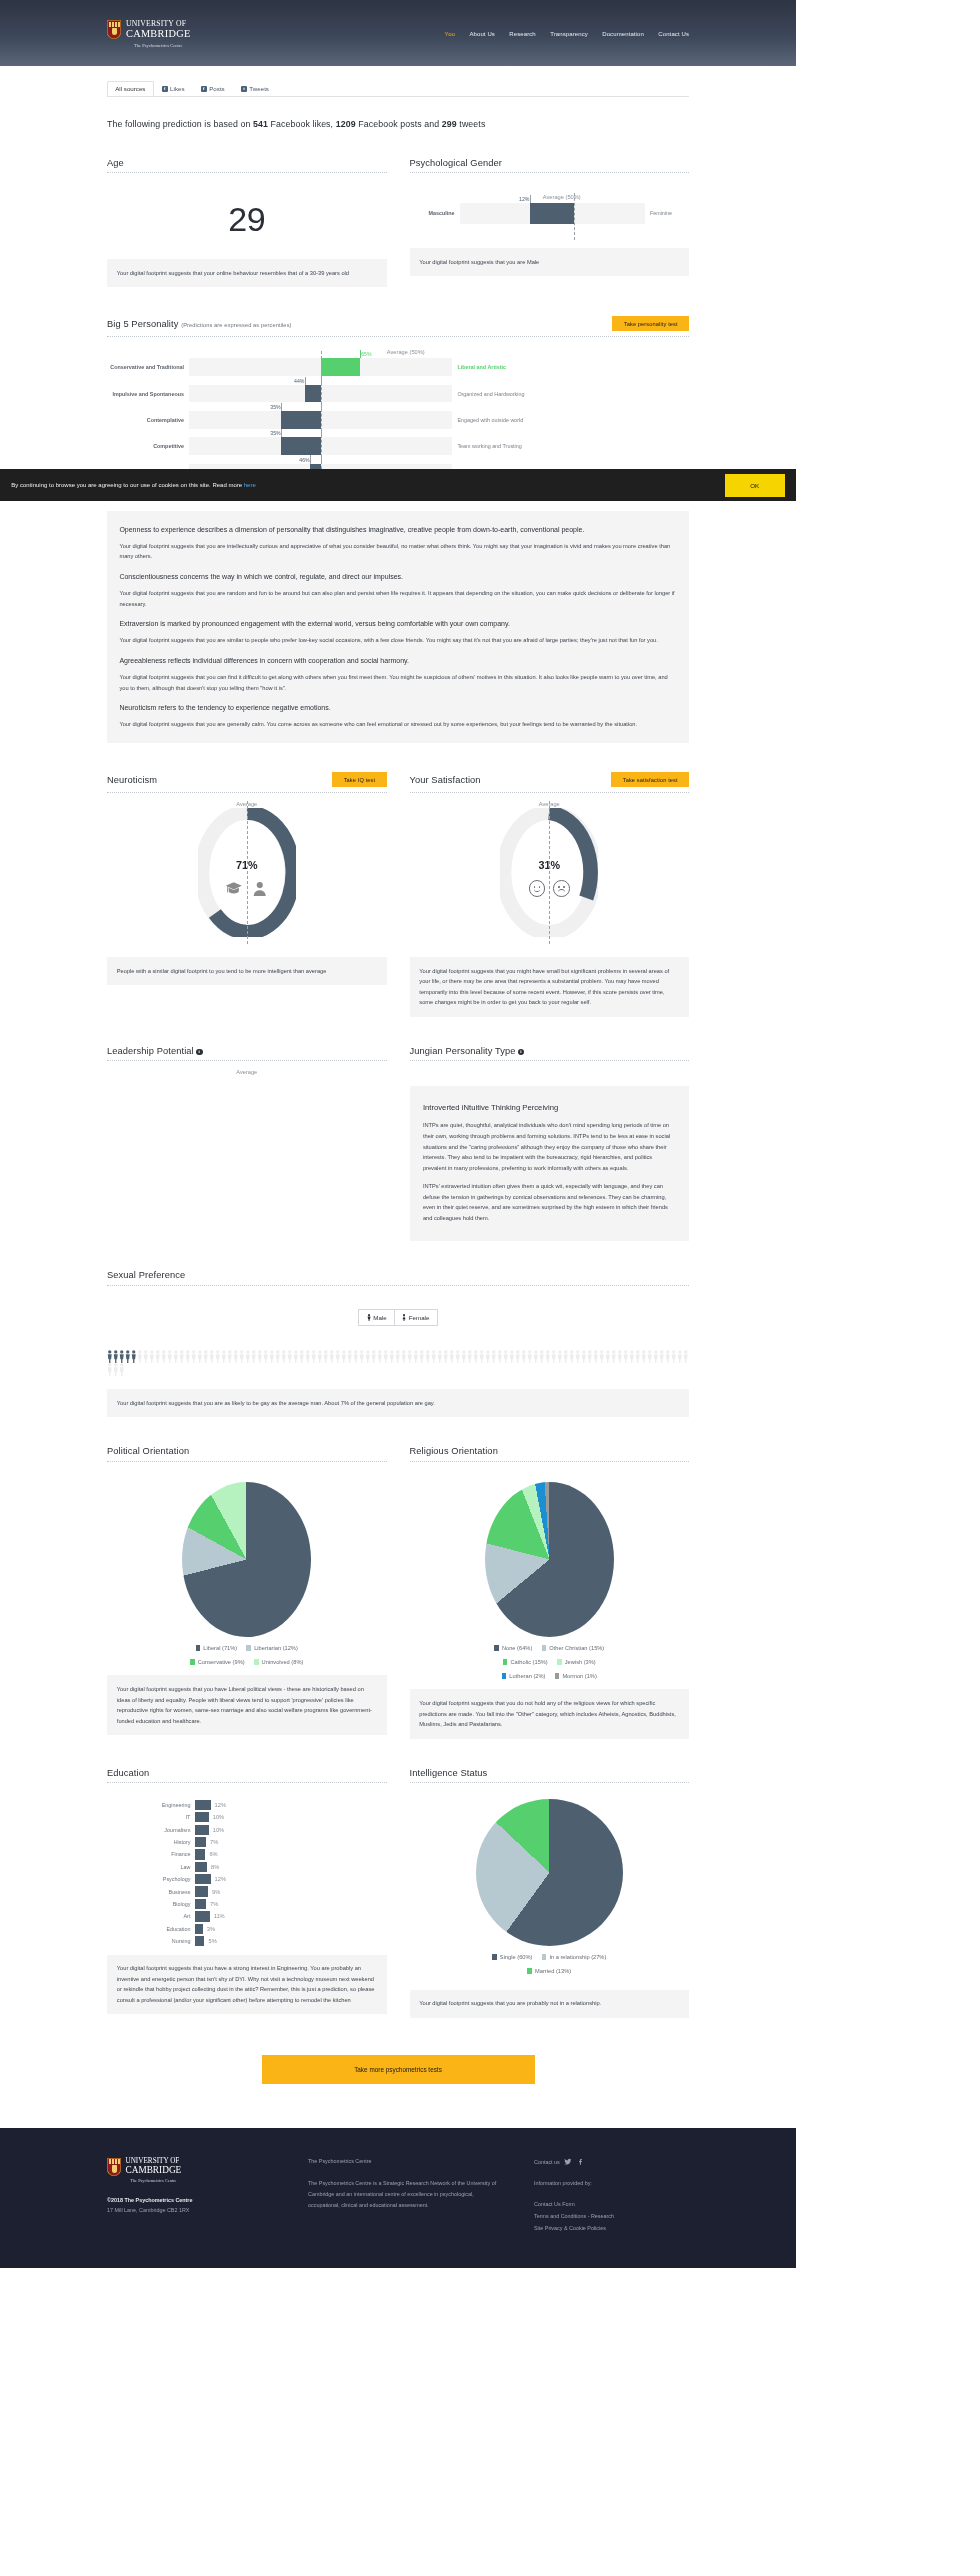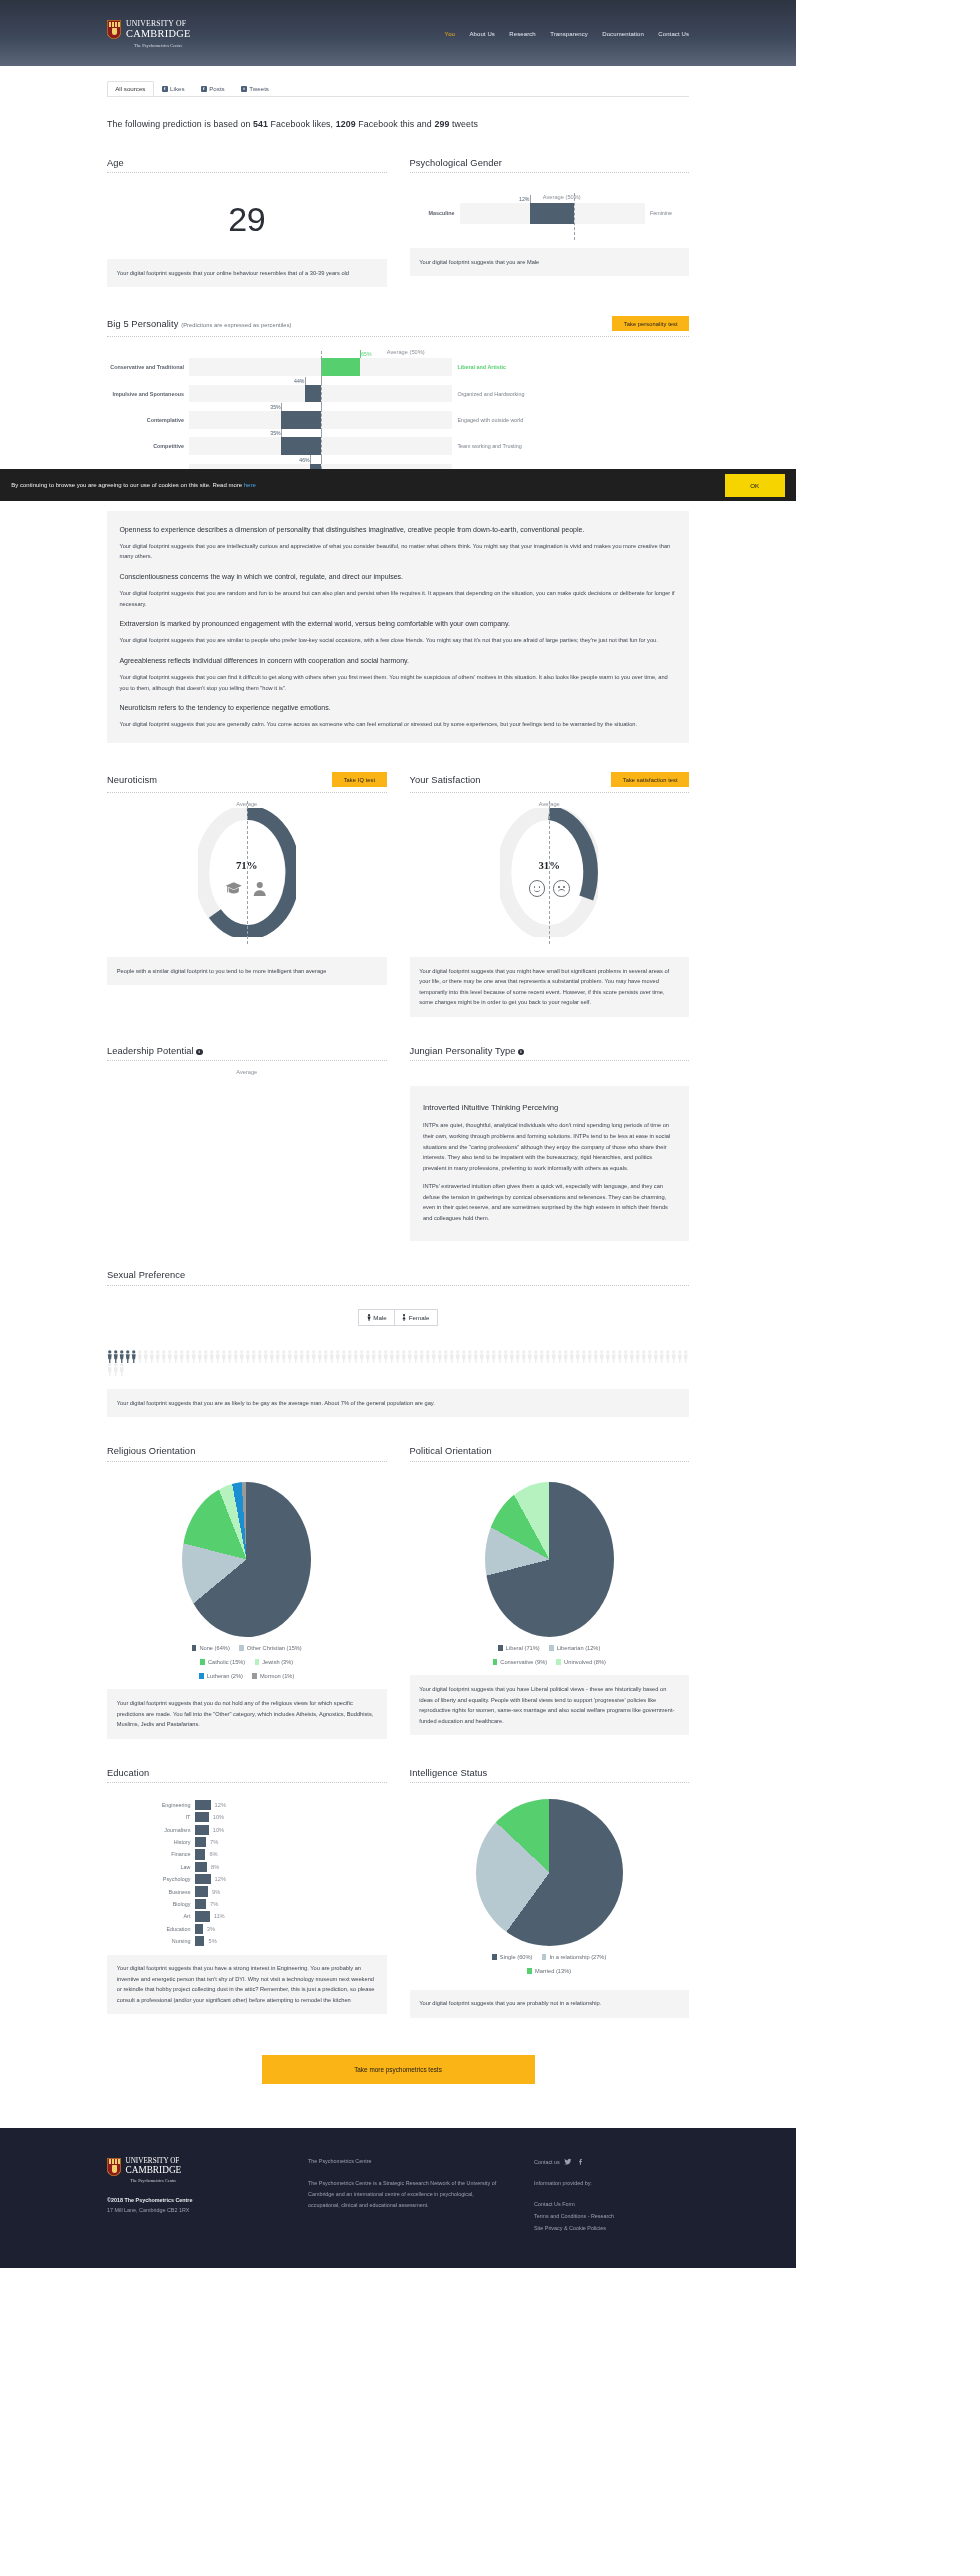--- a/index.html
+++ b/index.html
@@ -117,21 +117,21 @@
     position: absolute; top: -7.2px; bottom: -7.2px; width: 0;
     border-left: 0.5px dashed #9aa0a8;
   }
 
   
   .gender-chart { position: relative; padding-top: 12.4px; margin: 8.2px 0 12.4px; }
 
   
   .donut-wrap { position: relative; text-align: center; padding: 8.2px 0 5.2px; }
   .donut-avg { font-size: 5.7px; color: #8b9099; margin-bottom: 1px; }
-  .donut-box { position: relative; width: 98px; height: 129px; margin: 0 auto; font-family: Liberation Serif, serif; }
+  .donut-box { position: relative; width: 98px; height: 129px; margin: 0 auto; }
   .donut-dash {
     position: absolute; left: 50%; top: -7.2px; bottom: -7.2px; width: 0;
     border-left: 0.5px dashed #9aa0a8; z-index: 4;
   }
   .donut-pct {
     position: absolute; left: 0; right: 0; top: 44%; transform: translateY(-50%);
     font-size: 10.8px; font-weight: bold; color: #20242b; z-index: 3;
   }
   .donut-icons {
     position: absolute; left: 0; right: 0; top: 56%; display: flex;
@@ -257,21 +257,21 @@
         <span class="fb-i">f</span>
         <span>Posts</span>
       </div>
       <div class="tab">
         <span class="tw-i">t</span>
         <span>Tweets</span>
       </div>
     </div>
 
     <p class="lead">
-      <span>The following prediction is based on </span><b>541</b><span> Facebook likes, </span><b>1209</b><span> Facebook this and </span><b>299</b><span> tweets</span>
+      <span>The following prediction is based on </span><b>541</b><span> Facebook likes, </span><b>1209</b><span> Facebook posts and </span><b>299</b><span> tweets</span>
     </p>
 
     <div class="row2">
       <section class="col">
         <div class="sec-head">
           <h2 class="sec-title">Age</h2>
         </div>
         <div class="big-number">29</div>
         <div class="note">Your digital footprint suggests that your online behaviour resembles that of a 30-39 years old</div>
       </section>
@@ -885,20 +885,47 @@
             <circle cx="5" cy="3.4" r="3" fill="#ededed"></circle>
             <path d="M1.4 7.6h7.2l-1.1 9h-1.3v7.2h-2.4v-7.2h-1.3z" fill="#ededed"></path>
           </svg>
         </div>
       <div class="note">Your digital footprint suggests that you are as likely to be gay as the average man. About 7% of the general population are gay.</div>
     </section>
 
     <div class="row2">
       <section class="col">
         <div class="sec-head">
+          <h2 class="sec-title">Political Orientation</h2>
+        </div>
+        <div class="pie-box" style="background: conic-gradient(#4e606f 0deg 255.6deg, #b7c9d0 255.6deg 298.8deg, #56cf6e 298.8deg 331.2deg, #b6f2bf 331.2deg 360deg);"></div>
+        <div class="legend">
+          <div class="legend-item">
+              <span class="swatch" style="background:#4e606f"></span>
+              <span>Liberal (71%)</span>
+            </div>
+          <div class="legend-item">
+              <span class="swatch" style="background:#b7c9d0"></span>
+              <span>Libertarian (12%)</span>
+            </div>
+          <div style="flex-basis:100%"></div>
+          <div class="legend-item">
+              <span class="swatch" style="background:#56cf6e"></span>
+              <span>Conservative (9%)</span>
+            </div>
+          <div class="legend-item">
+              <span class="swatch" style="background:#b6f2bf"></span>
+              <span>Uninvolved (8%)</span>
+            </div>
+        </div>
+        <div class="note">Your digital footprint suggests that you have Liberal political views - these are historically based on ideas of liberty and equality. People with liberal views tend to support 'progressive' policies like reproductive rights for women, same-sex marriage and also social welfare programs like government-funded education and healthcare.</div>
+      </section>
+
+      <section class="col">
+        <div class="sec-head">
           <h2 class="sec-title">Religious Orientation</h2>
         </div>
         <div class="pie-box" style="background: conic-gradient(#4e606f 0deg 230.4deg, #b7c9d0 230.4deg 284.4deg, #56cf6e 284.4deg 338.4deg, #b6f2bf 338.4deg 349.2deg, #1a8fd1 349.2deg 356.4deg, #9a9a9a 356.4deg 360deg);"></div>
         <div class="legend">
           <div class="legend-item">
               <span class="swatch" style="background:#4e606f"></span>
               <span>None (64%)</span>
             </div>
           <div class="legend-item">
               <span class="swatch" style="background:#b7c9d0"></span>
@@ -917,47 +944,20 @@
           <div class="legend-item">
               <span class="swatch" style="background:#1a8fd1"></span>
               <span>Lutheran (2%)</span>
             </div>
           <div class="legend-item">
               <span class="swatch" style="background:#9a9a9a"></span>
               <span>Mormon (1%)</span>
             </div>
         </div>
         <div class="note" style="margin-top:9.3px;">Your digital footprint suggests that you do not hold any of the religious views for which specific predictions are made. You fall into the "Other" category, which includes Atheists, Agnostics, Buddhists, Muslims, Jedis and Pastafarians.</div>
-      </section>
-
-      <section class="col">
-        <div class="sec-head">
-          <h2 class="sec-title">Political Orientation</h2>
-        </div>
-        <div class="pie-box" style="background: conic-gradient(#4e606f 0deg 255.6deg, #b7c9d0 255.6deg 298.8deg, #56cf6e 298.8deg 331.2deg, #b6f2bf 331.2deg 360deg);"></div>
-        <div class="legend">
-          <div class="legend-item">
-              <span class="swatch" style="background:#4e606f"></span>
-              <span>Liberal (71%)</span>
-            </div>
-          <div class="legend-item">
-              <span class="swatch" style="background:#b7c9d0"></span>
-              <span>Libertarian (12%)</span>
-            </div>
-          <div style="flex-basis:100%"></div>
-          <div class="legend-item">
-              <span class="swatch" style="background:#56cf6e"></span>
-              <span>Conservative (9%)</span>
-            </div>
-          <div class="legend-item">
-              <span class="swatch" style="background:#b6f2bf"></span>
-              <span>Uninvolved (8%)</span>
-            </div>
-        </div>
-        <div class="note">Your digital footprint suggests that you have Liberal political views - these are historically based on ideas of liberty and equality. People with liberal views tend to support 'progressive' policies like reproductive rights for women, same-sex marriage and also social welfare programs like government-funded education and healthcare.</div>
       </section>
     </div>
 
     <div class="row2">
       <section class="col">
         <div class="sec-head">
           <h2 class="sec-title">Education</h2>
         </div>
         <div class="edu-chart" id="edu-chart">
             <div class="edu-row">

